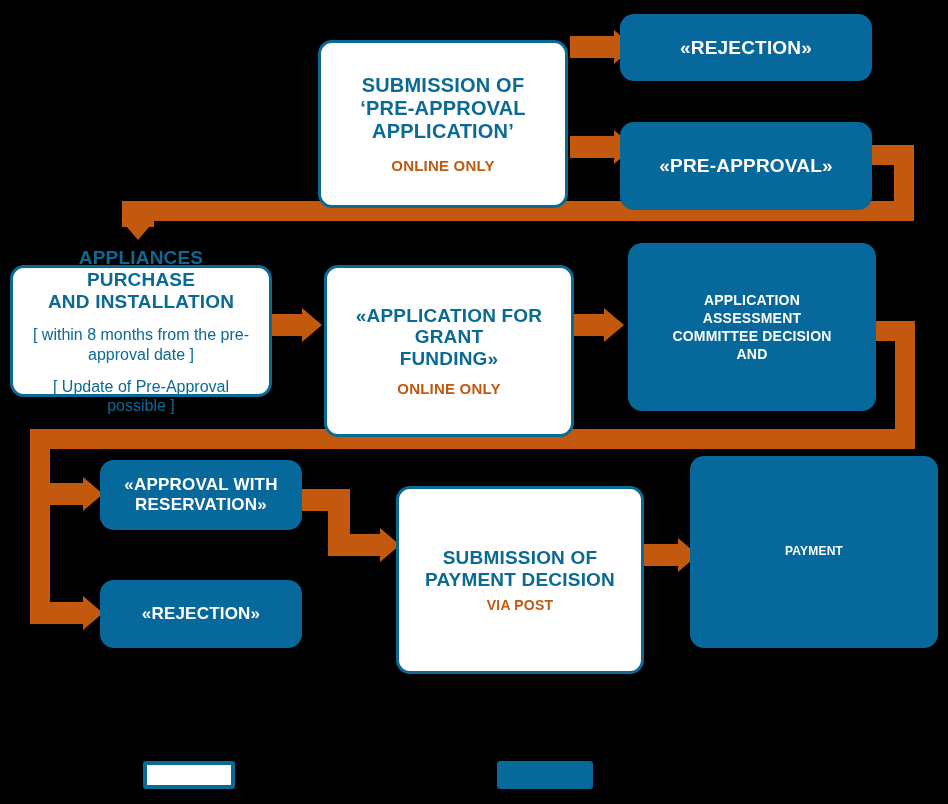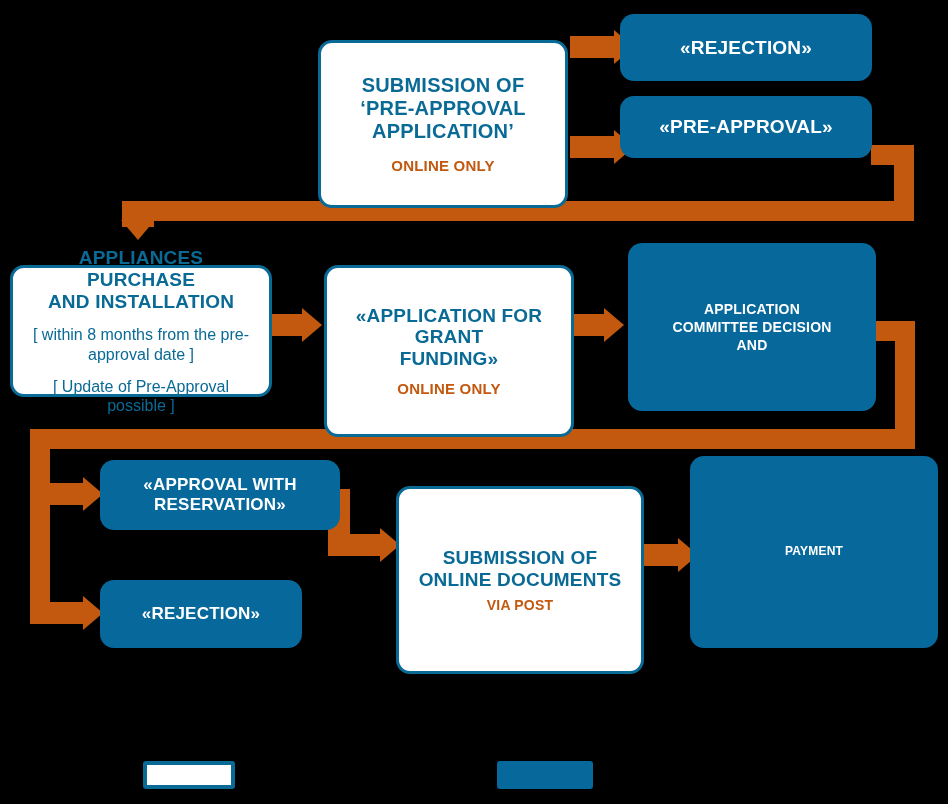--- a/index.html
+++ b/index.html
@@ -150,21 +150,21 @@
     </div>
     <div class="sub">ONLINE ONLY</div>
   </div>
 
   <div class="node blue" style="left:620px; top:14px; width:252px; height:67px;">
     <div class="title" style="font-size:19px;">
       <span class="title-line">«REJECTION»</span>
     </div>
   </div>
 
-  <div class="node blue" style="left:620px; top:96px; width:252px; height:62px;">
+  <div class="node blue" style="left:620px; top:122px; width:252px; height:88px;">
     <div class="title" style="font-size:19px;">
       <span class="title-line">«PRE-APPROVAL»</span>
     </div>
   </div>
 
   <div class="node white" style="left:10px; top:239px; width:262px; height:132px; padding:6px 12px;">
     <div class="title" style="font-size:19px;">
       <span class="title-line">APPLIANCES PURCHASE</span>
       <span class="title-line">AND INSTALLATION</span>
     </div>
@@ -176,42 +176,43 @@
     <div class="title" style="font-size:19px;">
       <span class="title-line">«APPLICATION FOR GRANT</span>
       <span class="title-line">FUNDING»</span>
     </div>
     <div class="sub" style="margin-top:10px;">ONLINE ONLY</div>
   </div>
 
   <div class="node blue" style="left:628px; top:243px; width:248px; height:168px;">
     <div class="title" style="font-size:14px; line-height:1.3;">
       <span class="title-line">APPLICATION</span>
+      <span class="title-line">ASSESSMENT</span>
       <span class="title-line">COMMITTEE DECISION</span>
       <span class="title-line">AND</span>
     </div>
   </div>
 
-  <div class="node blue" style="left:100px; top:460px; width:240px; height:70px;">
+  <div class="node blue" style="left:100px; top:460px; width:202px; height:70px;">
     <div class="title" style="font-size:17px;">
       <span class="title-line">«APPROVAL WITH</span>
       <span class="title-line">RESERVATION»</span>
     </div>
   </div>
 
   <div class="node blue" style="left:100px; top:580px; width:202px; height:68px;">
     <div class="title" style="font-size:17px;">
       <span class="title-line">«REJECTION»</span>
     </div>
   </div>
 
   <div class="node white" style="left:396px; top:460px; width:248px; height:188px; padding:0 4px;">
     <div class="title" style="font-size:19px;">
       <span class="title-line">SUBMISSION OF</span>
-      <span class="title-line">ONLINE DOCUMENTS</span>
+      <span class="title-line">PAYMENT DECISION</span>
     </div>
     <div class="sub" style="margin-top:6px; font-size:14px;">VIA POST</div>
   </div>
 
   <div class="node blue" style="left:690px; top:456px; width:248px; height:192px;">
     <div class="title" style="font-size:12px;">
       <span class="title-line">PAYMENT</span>
     </div>
   </div>
 

